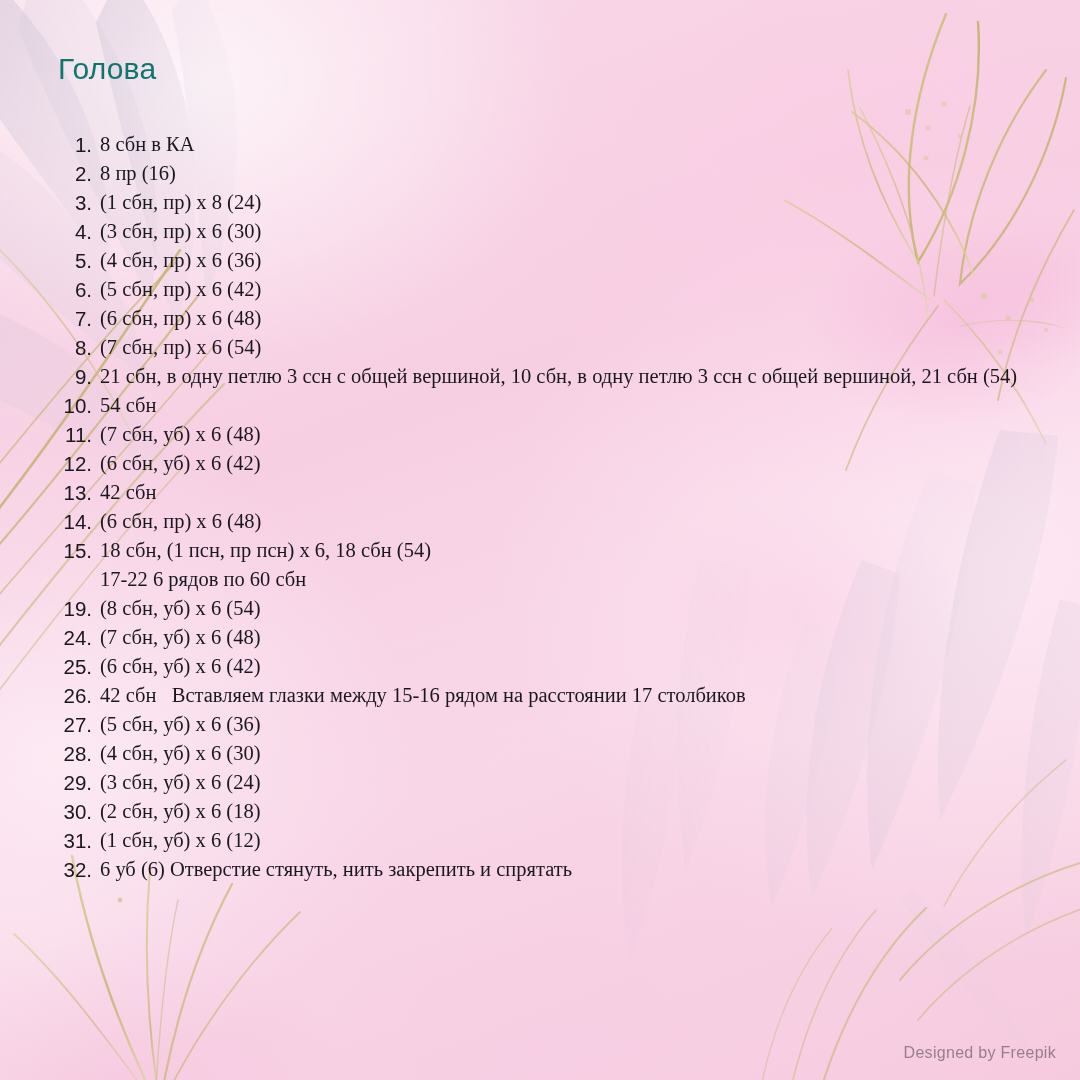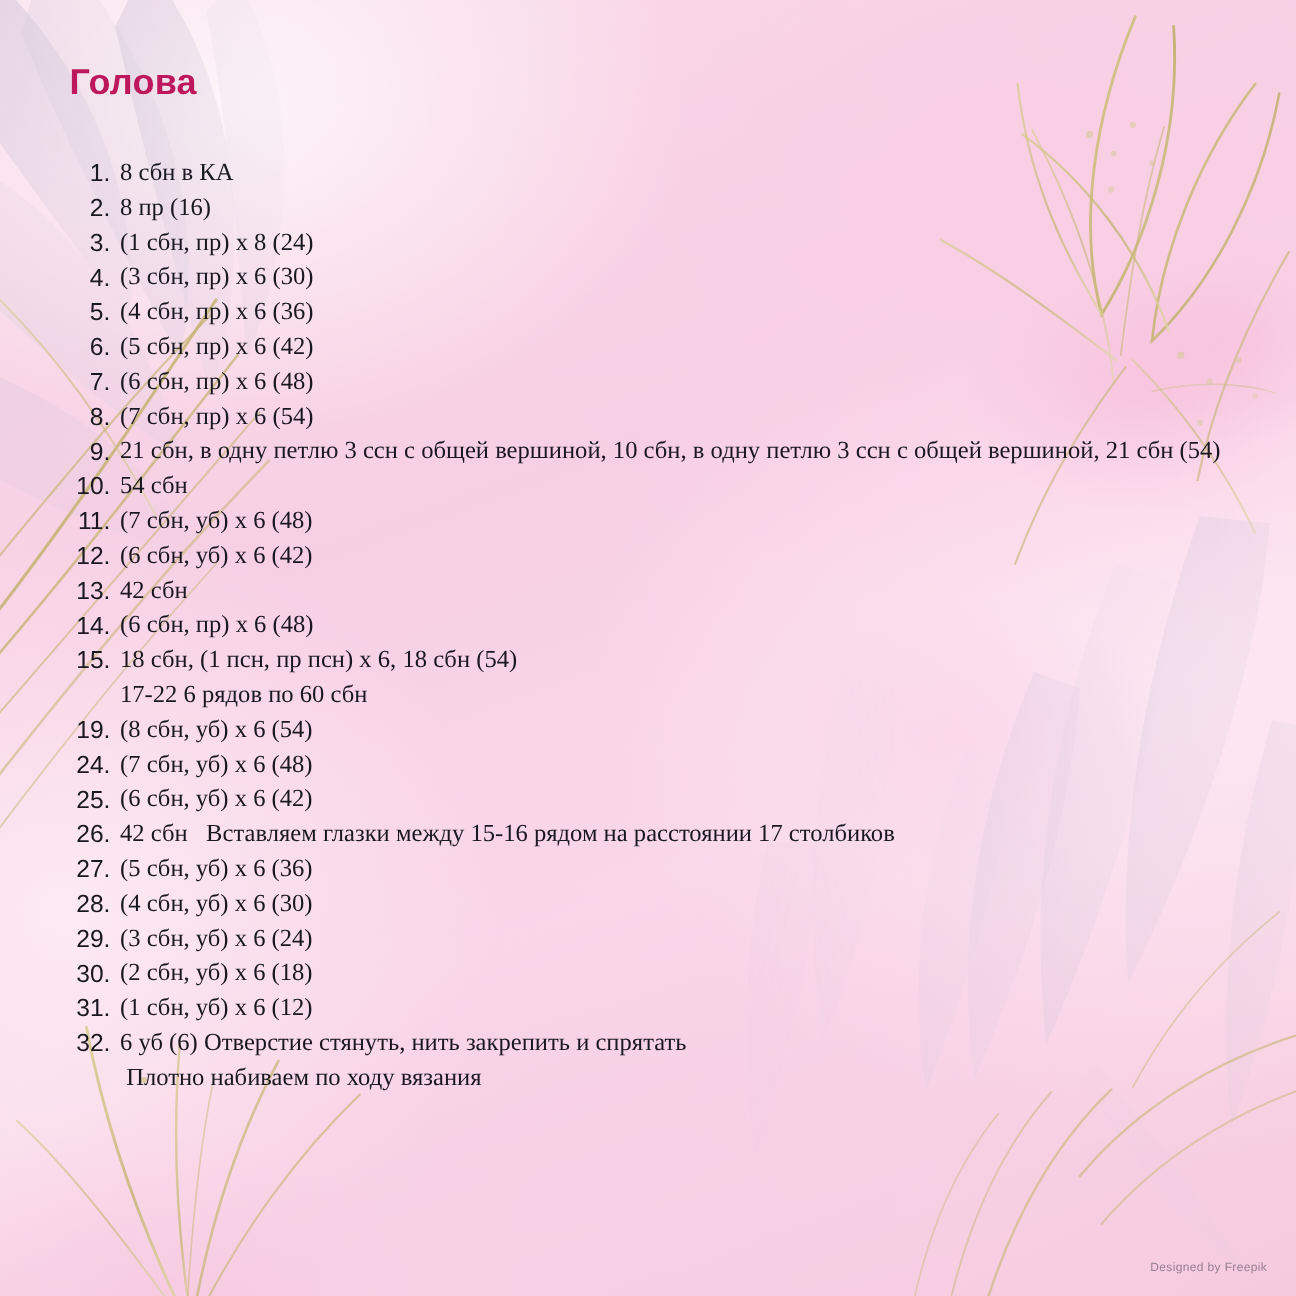--- a/index.html
+++ b/index.html
@@ -44,22 +44,22 @@
   
   .content {
     position:absolute;
     left:0; top:0;
     width:1080px; height:1080px;
     padding:52px 44px 0 44px;
   }
 
   .title {
     font-size:30px;
-    font-weight:bold;
-    color:#be185d;
+    font-weight:normal;
+    color:#0f766e;
     letter-spacing:.2px;
     margin-left:14px;
   }
 
   .rows {
     margin-top:44px;
     display:flex;
     flex-direction:column;
   }
 
@@ -87,21 +87,21 @@
   
   .row .txt { text-indent:0;font-family:Liberation Serif, serif; }
 
   
   .row.unnumbered .num { width:56px; }
 
   
   .watermark {
     position:absolute;
     right:24px; bottom:18px;
-    font-size:10px;
+    font-size:16px;
     color:rgba(70,62,74,.55);
     letter-spacing:.3px;
   }
 </style>
 </head>
 <body>
 
 <div id="page">
 
   <div class="bg-layer wash-a"></div>
@@ -226,20 +226,19 @@
         <div class="row"><span class="num">19.</span><span class="txt">(8 сбн, уб) х 6 (54)</span></div>
         <div class="row"><span class="num">24.</span><span class="txt">(7 сбн, уб) х 6 (48)</span></div>
         <div class="row"><span class="num">25.</span><span class="txt">(6 сбн, уб) х 6 (42)</span></div>
         <div class="row"><span class="num">26.</span><span class="txt">42 сбн   Вставляем глазки между 15-16 рядом на расстоянии 17 столбиков</span></div>
         <div class="row"><span class="num">27.</span><span class="txt">(5 сбн, уб) х 6 (36)</span></div>
         <div class="row"><span class="num">28.</span><span class="txt">(4 сбн, уб) х 6 (30)</span></div>
         <div class="row"><span class="num">29.</span><span class="txt">(3 сбн, уб) х 6 (24)</span></div>
         <div class="row"><span class="num">30.</span><span class="txt">(2 сбн, уб) х 6 (18)</span></div>
         <div class="row"><span class="num">31.</span><span class="txt">(1 сбн, уб) х 6 (12)</span></div>
         <div class="row"><span class="num">32.</span><span class="txt">6 уб (6) Отверстие стянуть, нить закрепить и спрятать</span></div>
-        <div class="row unnumbered"><span class="num"></span><span class="txt"> Плотно набиваем по ходу вязания</span></div>
       </div>
 
   </div>
 
   <div class="watermark">Designed by Freepik</div>
 
 </div>
 
 </body></html>

